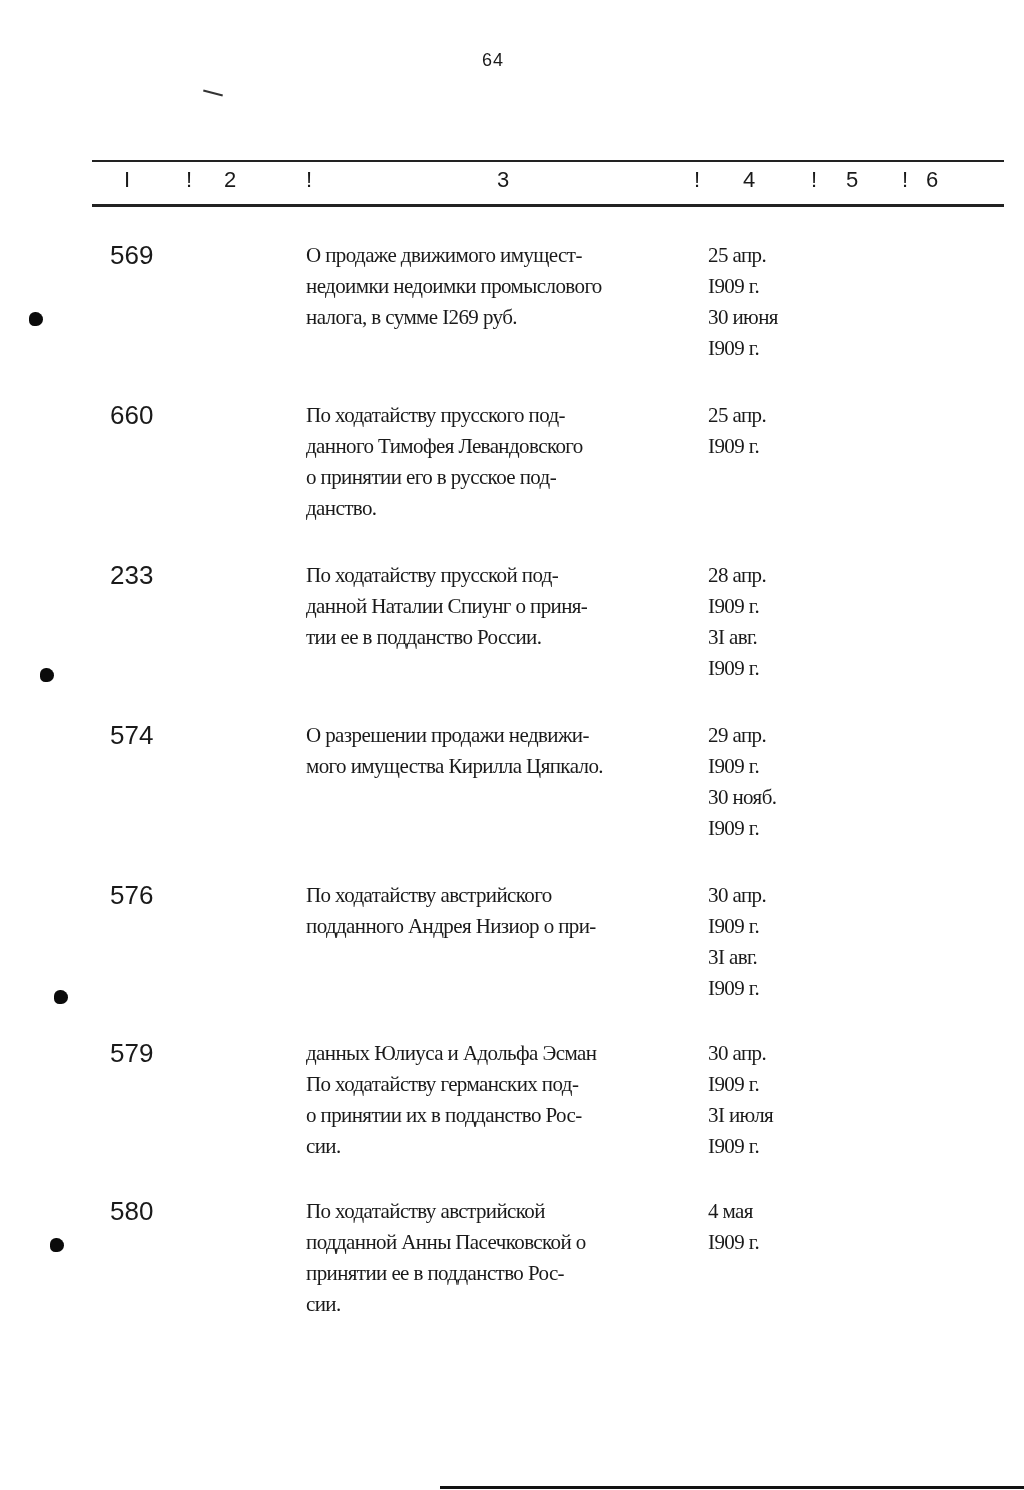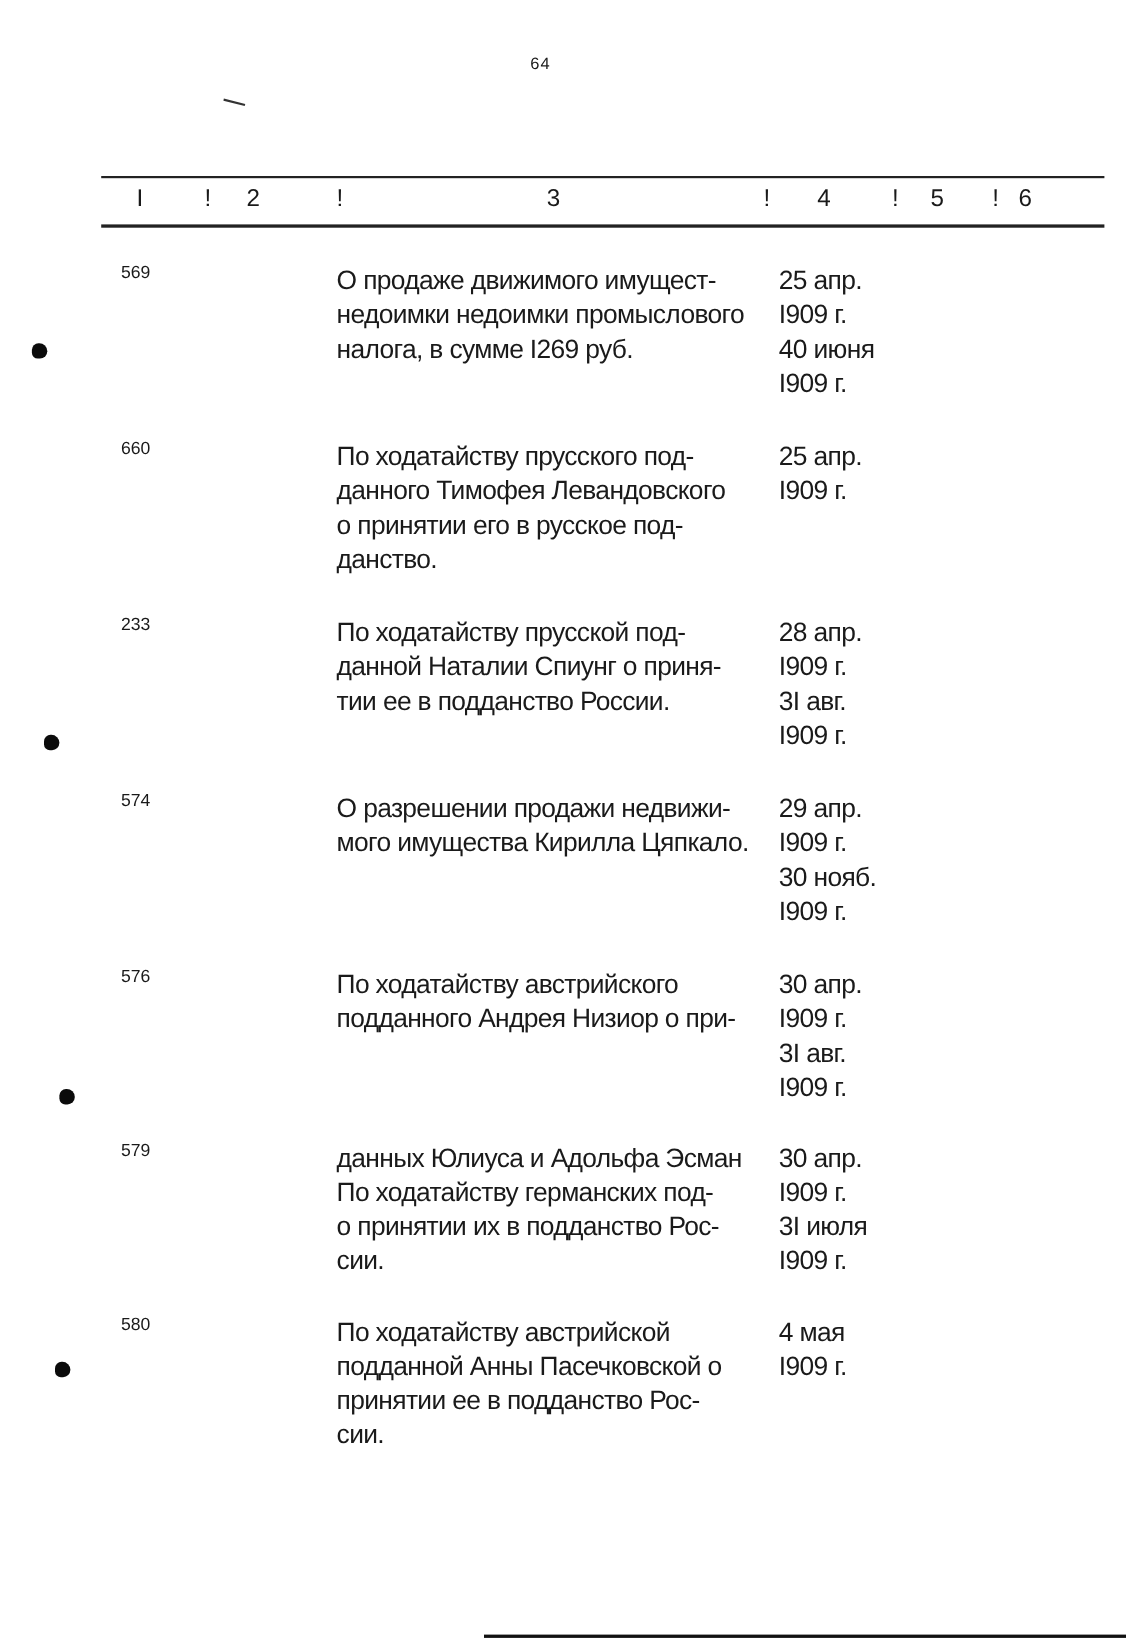--- a/index.html
+++ b/index.html
@@ -12,21 +12,21 @@
     height: 1490px;
     position: relative;
     overflow: hidden;
     font-family: "Liberation Mono", "DejaVu Sans Mono", monospace;
     color: #1a1a1a;
   }
   .page-number {
     position: absolute;
     left: 482px;
     top: 50px;
-    font-size: 15px;
+    font-size: 18px;
     font-family: "Liberation Sans", "DejaVu Sans", sans-serif;
     letter-spacing: 1px;
   }
   .stray-mark {
     position: absolute;
     left: 203px;
     top: 92px;
     width: 20px;
     height: 2px;
     background: #333;
@@ -59,36 +59,36 @@
 
   .entry {
     position: absolute;
     left: 0;
     width: 1024px;
   }
   .entry .num {
     position: absolute;
     left: 110px;
     top: 0;
-    font-size: 16px;
+    font-size: 26px;
     font-family: "Liberation Sans", "DejaVu Sans", sans-serif;
   }
   .entry .desc {
     position: absolute;
     left: 306px;
     top: 0;
     width: 400px;
   }
   .entry .desc div,
   .entry .dates div {
     height: 31px;
     line-height: 31px;
-    font-size: 24px;
+    font-size: 21px;
     white-space: pre;
-    font-family: Liberation Sans, sans-serif;
+    font-family: Liberation Serif, serif;
     letter-spacing: -0.6px;
   }
   .entry .dates {
     position: absolute;
     left: 708px;
     top: 0;
     width: 120px;
   }
   .punch {
     position: absolute;
@@ -123,21 +123,21 @@
 <div class="entry" style="top:240px">
   <div class="num">569</div>
   <div class="desc">
     <div>О продаже движимого имущест-</div>
     <div>недоимки недоимки промыслового</div>
     <div>налога, в сумме I269 руб.</div>
   </div>
   <div class="dates">
     <div>25 апр.</div>
     <div>I909 г.</div>
-    <div>40 июня</div>
+    <div>30 июня</div>
     <div>I909 г.</div>
   </div>
 </div>
 
 <div class="entry" style="top:400px">
   <div class="num">660</div>
   <div class="desc">
     <div>По ходатайству прусского под-</div>
     <div>данного Тимофея Левандовского</div>
     <div>о принятии его в русское под-</div>

